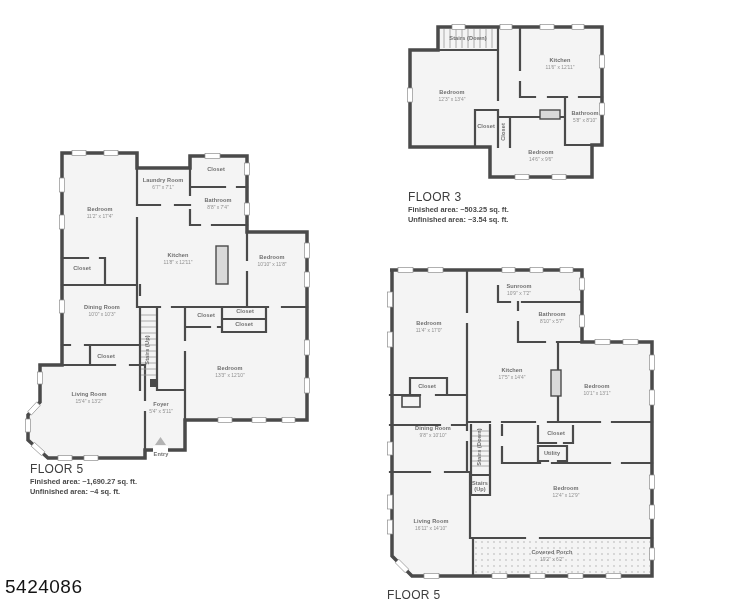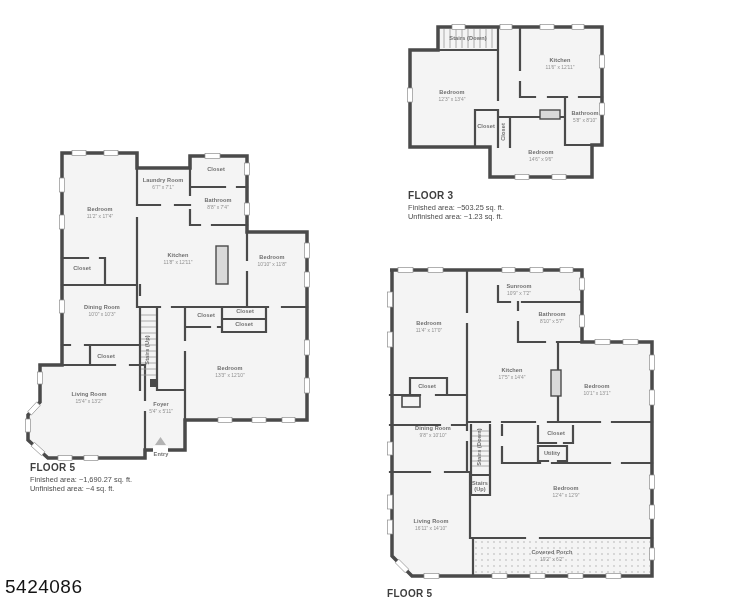--- a/index.html
+++ b/index.html
@@ -6,22 +6,22 @@
   body{width:730px;height:600px;background:#fff;position:relative;overflow:hidden;
        font-family:"Liberation Sans", sans-serif;}
   .plan-svg{position:absolute;left:0;top:0}
   .room-label{position:absolute;transform:translate(-50%,-50%);text-align:center;
               line-height:1.3;color:#6e6e6e;white-space:nowrap;pointer-events:none}
   .room-label.vert{transform:translate(-50%,-50%) rotate(-90deg)}
   .room-label.wrap{white-space:normal;width:24px;line-height:1.15}
   .rname{font-size:5.6px;font-weight:700;letter-spacing:.1px}
   .rdims{font-size:4.9px;font-weight:400;color:#8f8f8f;margin-top:.5px}
   .floor-title{position:absolute;color:#3e3e3e;line-height:1.35}
-  .ft-name{font-weight:700;font-size:10px;letter-spacing:.3px}
-  .ft-line{font-size:7.4px;font-weight:400;color:#4a4a4a}
+  .ft-name{font-weight:400;font-size:12px;letter-spacing:.3px}
+  .ft-line{font-size:7.4px;font-weight:700;color:#4a4a4a}
   .photo-id{position:absolute;left:5px;top:576px;font-size:19px;color:#141414;letter-spacing:.5px}
 </style>
 </head>
 <body>
 
 <svg class="plan-svg" width="730" height="600" viewBox="0 0 730 600">
   <defs>
     <pattern id="dots" width="6" height="6" patternUnits="userSpaceOnUse">
       <circle cx="2" cy="2" r="0.9" fill="#c9c9c9"></circle>
     </pattern>
@@ -287,19 +287,19 @@
 </div>
 
 <div class="floor-title" style="left:30px;top:461px">
   <div class="ft-name">FLOOR 5</div>
   <div class="ft-line">Finished area: ~1,690.27 sq. ft.</div>
   <div class="ft-line">Unfinished area: ~4 sq. ft.</div>
 </div>
 <div class="floor-title" style="left:408px;top:189px">
   <div class="ft-name">FLOOR 3</div>
   <div class="ft-line">Finished area: ~503.25 sq. ft.</div>
-  <div class="ft-line">Unfinished area: ~1.23 sq. ft.</div>
+  <div class="ft-line">Unfinished area: ~3.54 sq. ft.</div>
 </div>
 <div class="floor-title" style="left:387px;top:587px">
   <div class="ft-name">FLOOR 5</div>
 </div>
 
 <div class="photo-id">5424086</div>
 
 </body></html>

